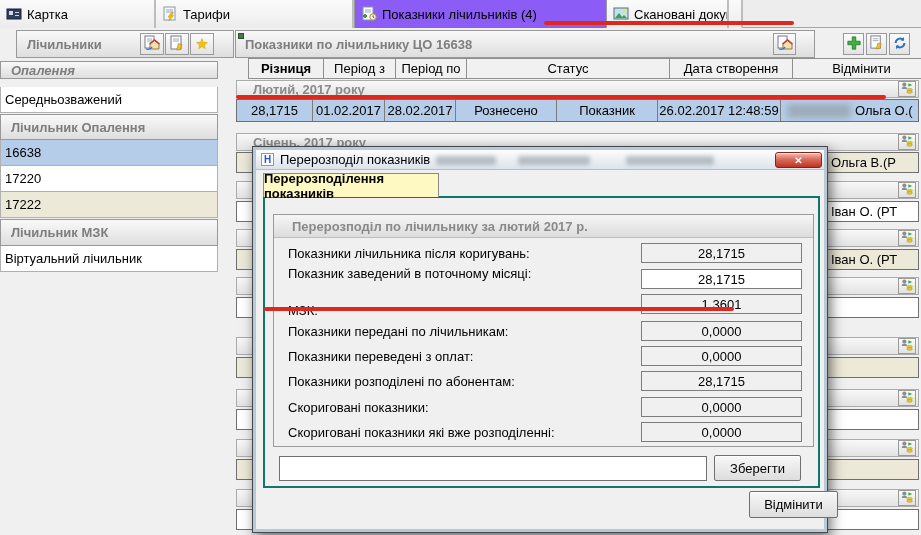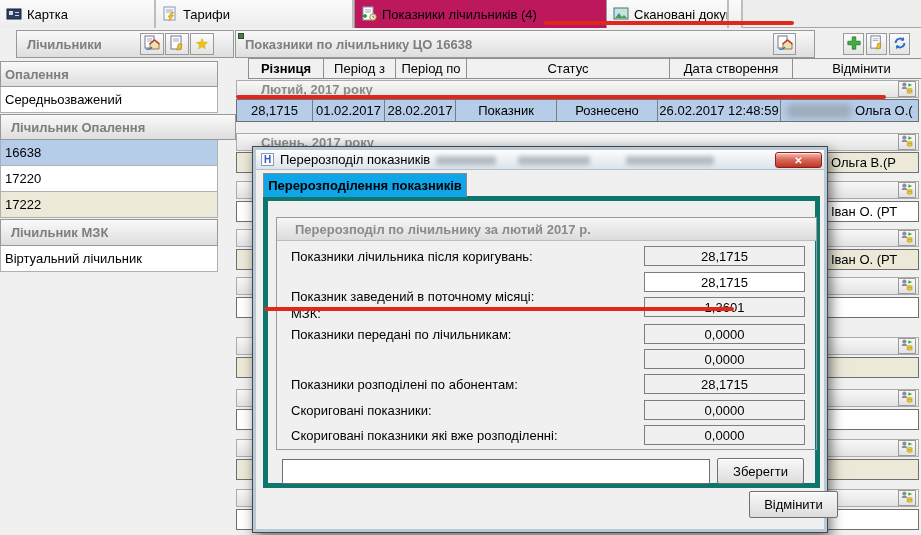--- a/index.html
+++ b/index.html
@@ -5,39 +5,39 @@
   * { margin:0; padding:0; box-sizing:border-box; }
   html,body { background:#d8d8d8; }
   body { font-family:"Liberation Sans", sans-serif; font-size:13px; color:#000; }
   .root { position:relative; width:921px; height:535px; background:#f0f0f0; overflow:hidden; }
   .abs { position:absolute; }
 
   
   .tabbar { left:0; top:0; width:921px; height:28px; display:flex; border-bottom:1px solid #a6a6a6; background:#ededed; }
   .tab { flex:none; display:flex; align-items:center; gap:5px; padding:0 6px; height:28px;
          background:linear-gradient(#fbfbfb,#ececec); border-right:2px solid #bdbdbd; overflow:hidden; white-space:nowrap; }
-  .tab.active { background:#be185d; border-left:1px solid #9a9a9a; border-right:1px solid #9a9a9a; }
+  .tab.active { background:#8b5cf6; border-left:1px solid #9a9a9a; border-right:1px solid #9a9a9a; }
   .tab .ticon { flex:none; width:16px; height:16px; }
 
   
   .bar-hdr { background:linear-gradient(#f9f9f9,#dedede); border:1px solid #989898; color:#7e7e7e; font-weight:bold;
              display:flex; align-items:center; }
   .tool-btn { position:absolute; background:linear-gradient(#fcfcfc,#e3e3e3); border:1px solid #9a9a9a;
               display:flex; align-items:center; justify-content:center; }
   .side-item { position:absolute; left:0; width:218px; height:26px; background:#fff; border:1px solid #b0b0b0; border-top:none;
                display:flex; align-items:center; padding-left:4px; }
   .side-item.sel { background:#b5cde9; }
   .side-item.beige { background:#ece9d8; }
 
   
   .th-row { left:248px; top:58px; width:683px; height:21px; display:flex; }
   .th { flex:none; background:#f1f1f1; border:1px solid #8f8f8f; border-left:none; display:flex; align-items:center; justify-content:center; }
   .th:first-child { border-left:1px solid #8f8f8f; }
   .grp-row { left:236px; width:683px; height:18px; background:linear-gradient(#f8f8f8,#e3e3e3); border:1px solid #ababab;
-             color:#8a8a8a; font-weight:bold; display:flex; align-items:center; padding-left:24px; }
+             color:#8a8a8a; font-weight:bold; display:flex; align-items:center; padding-left:16px; }
   .grp-btn { position:absolute; right:2px; top:0px; width:18px; height:16px; background:linear-gradient(#fafafa,#e2e2e2);
              border:1px solid #9a9a9a; display:flex; align-items:center; justify-content:center; }
   .data-row { left:236px; width:683px; height:21px; display:flex; border:1px solid #6f6f6f; background:#fff; }
   .data-row .cell { flex:none; border-right:1px solid #7c7c7c; display:flex; align-items:center; justify-content:center;
                     overflow:hidden; white-space:nowrap; }
   .data-row .cell:last-child { border-right:none; }
   .censor { width:64px; height:14px; background:#98a4ae; filter:blur(3px); opacity:.8; border-radius:2px; flex:none; }
 
   
   .redline { position:absolute; height:4px; background:#df281d; border-radius:2px; }
@@ -47,23 +47,23 @@
             box-shadow:3px 5px 12px rgba(0,0,0,.55); z-index:200; }
   .dlg-title { left:3px; top:3px; width:568px; height:20px; background:linear-gradient(#fdfdfd,#dbe3ea);
                border-bottom:1px solid #b4bec6; display:flex; align-items:center; padding-left:5px; gap:6px; }
   .dlg-appicon { width:13px; height:13px; background:#fff; border:1px solid #8899bb; color:#2a55cc; font-weight:bold;
                  font-size:10px; line-height:11px; text-align:center; flex:none; }
   .smudge { position:absolute; top:6px; height:9px; background:#76838e; opacity:.45; filter:blur(2px); border-radius:2px; }
   .dlg-close { position:absolute; left:519px; top:2px; width:47px; height:16px; border:1px solid #8c2014; border-radius:3px;
                background:linear-gradient(#f4beb4,#d96c5d 45%,#bf3423); color:#fff; font-weight:bold; font-size:10px;
                display:flex; align-items:center; justify-content:center; box-shadow:inset 0 1px 0 rgba(255,255,255,.65); }
   .dlg-body { left:3px; top:23px; width:568px; height:359px; background:#f0f0f0; }
-  .dlg-tab { position:absolute; left:7px; top:3px; width:204px; height:24px; background:#0ea5e9; border:1px solid #8a8a8a;
+  .dlg-tab { position:absolute; left:7px; top:3px; width:176px; height:24px; background:#fef9c3; border:1px solid #8a8a8a;
              border-bottom:none; font-weight:bold; display:flex; align-items:center; justify-content:center; z-index:2; }
-  .dlg-page { position:absolute; left:7px; top:26px; width:557px; height:292px; border:5px solid #0f766e; background:#f0f0f0; }
+  .dlg-page { position:absolute; left:7px; top:26px; width:557px; height:292px; border:2px solid #0f766e; background:#f0f0f0; }
   .gbox { position:absolute; left:8px; top:16px; width:541px; height:233px; border:1px solid #9a9a9a; }
   .gbox-hdr { position:absolute; left:0; top:0; width:100%; height:23px; background:linear-gradient(#f6f6f6,#dcdcdc);
               border-bottom:1px solid #bdbdbd; color:#8a8a8a; font-weight:bold; display:flex; align-items:center; padding-left:18px; }
   .f-label { position:absolute; left:14px; height:20px; display:flex; align-items:center; }
   .f-box { position:absolute; left:367px; width:161px; height:20px; border:1px solid #7d7d7d; background:#f0f0f0;
            display:flex; align-items:center; justify-content:center; }
   .f-box.edit { background:#fff; }
   .btn { background:linear-gradient(#f8f8f8,#dddddd); border:1px solid #707070; border-radius:2px;
          display:flex; align-items:center; justify-content:center; box-shadow:inset 0 1px 0 #fff; }
   .cmt-input { position:absolute; left:14px; top:258px; width:428px; height:25px; border:1px solid #707070; background:#fff;
@@ -146,27 +146,27 @@
           <line x1="4" y1="4" x2="10" y2="4" stroke="#9ab"></line>
           <line x1="4" y1="6" x2="10" y2="6" stroke="#9ab"></line>
           <path d="M8 13.5l1.5-5 3.5 1-1.5 5-3.8.5z" fill="#f0c030" stroke="#a88010" stroke-width="0.6"></path>
         </svg>
     </span>
   </div>
   <div class="tool-btn" style="left:190px; top:33px; width:24px; height:22px;">
     <span style="color:#f2c10e; font-size:15px; text-shadow:0 0 1px #a8780a;">★</span>
   </div>
 
-  <div class="abs bar-hdr" style="left:0; top:61px; width:218px; height:26px; padding-left:4px;">
+  <div class="abs bar-hdr" style="left:0; top:61px; width:218px; height:18px; padding-left:10px;font-style:italic;">
     <span>Опалення</span>
   </div>
   <div class="side-item" style="top:87px;">
     <span>Середньозважений</span>
   </div>
-  <div class="abs bar-hdr" style="left:0; top:114px; width:236px; height:26px; padding-left:10px;">
+  <div class="abs bar-hdr" style="left:0; top:114px; width:218px; height:26px; padding-left:10px;">
     <span>Лічильник Опалення</span>
   </div>
   <div class="side-item sel" style="top:140px;">
     <span>16638</span>
   </div>
   <div class="side-item" style="top:166px;">
     <span>17220</span>
   </div>
   <div class="side-item beige" style="top:192px;">
     <span>17222</span>
@@ -238,22 +238,22 @@
             <path d="M9.5 2.5l4.5 2-4.5 2z" fill="#3faf3f"></path>
             <ellipse cx="11" cy="10" rx="3.2" ry="1.5" fill="#e8c93e" stroke="#a8901e" stroke-width="0.6"></ellipse>
             <ellipse cx="11" cy="12.6" rx="3.2" ry="1.5" fill="#e8c93e" stroke="#a8901e" stroke-width="0.6"></ellipse>
           </svg></span>
     </div>
   </div>
   <div class="abs data-row" style="top:99px; height:23px; background:#b5cde9;">
     <div class="cell" style="width:76px;">28,1715</div>
     <div class="cell" style="width:72px;">01.02.2017</div>
     <div class="cell" style="width:71px;">28.02.2017</div>
+    <div class="cell" style="width:101px;">Рознесено</div>
     <div class="cell" style="width:101px;">Показник</div>
-    <div class="cell" style="width:101px;">Рознесено</div>
     <div class="cell" style="width:123px;">26.02.2017 12:48:59</div>
     <div class="cell" style="width:139px; justify-content:flex-start; padding-left:6px; gap:4px;">
       <span class="censor"></span>
       <span>Ольга О.(</span>
     </div>
   </div>
   <div class="redline" style="left:236px; top:95px; width:650px; z-index:30;"></div>
 
   <div class="abs grp-row" style="top:133px;">
     <span>Січень, 2017 року</span>
@@ -384,29 +384,30 @@
     </div>
     <div class="abs dlg-body">
       <div class="dlg-tab">Перерозподілення показників</div>
       <div class="dlg-page">
         <div class="gbox">
           <div class="gbox-hdr">Перерозподіл по лічильнику за лютий 2017 р.</div>
 
           <div class="f-label" style="top:28px;">Показники лічильника після коригувань:</div>
           <div class="f-box" style="top:28px;">28,1715</div>
 
-          <div class="f-label" style="top:68px;">Показник заведений в поточному місяці:</div>
+          <div class="f-label" style="top:48px;">Показник заведений в поточному місяці:</div>
           <div class="f-box edit" style="top:54px;">28,1715</div>
 
           <div class="f-label" style="top:85px;">МЗК:</div>
           <div class="f-box" style="top:79px;">1,3601</div>
 
           <div class="f-label" style="top:106px;">Показники передані по лічильникам:</div>
           <div class="f-box" style="top:106px;">0,0000</div>
 
+          <div class="f-label" style="top:131px;">Показники переведені з оплат:</div>
           <div class="f-box" style="top:131px;">0,0000</div>
 
           <div class="f-label" style="top:156px;">Показники розподілені по абонентам:</div>
           <div class="f-box" style="top:156px;">28,1715</div>
 
           <div class="f-label" style="top:182px;">Скориговані показники:</div>
           <div class="f-box" style="top:182px;">0,0000</div>
 
           <div class="f-label" style="top:207px;">Скориговані показники які вже розподіленні:</div>
           <div class="f-box" style="top:207px;">0,0000</div>

